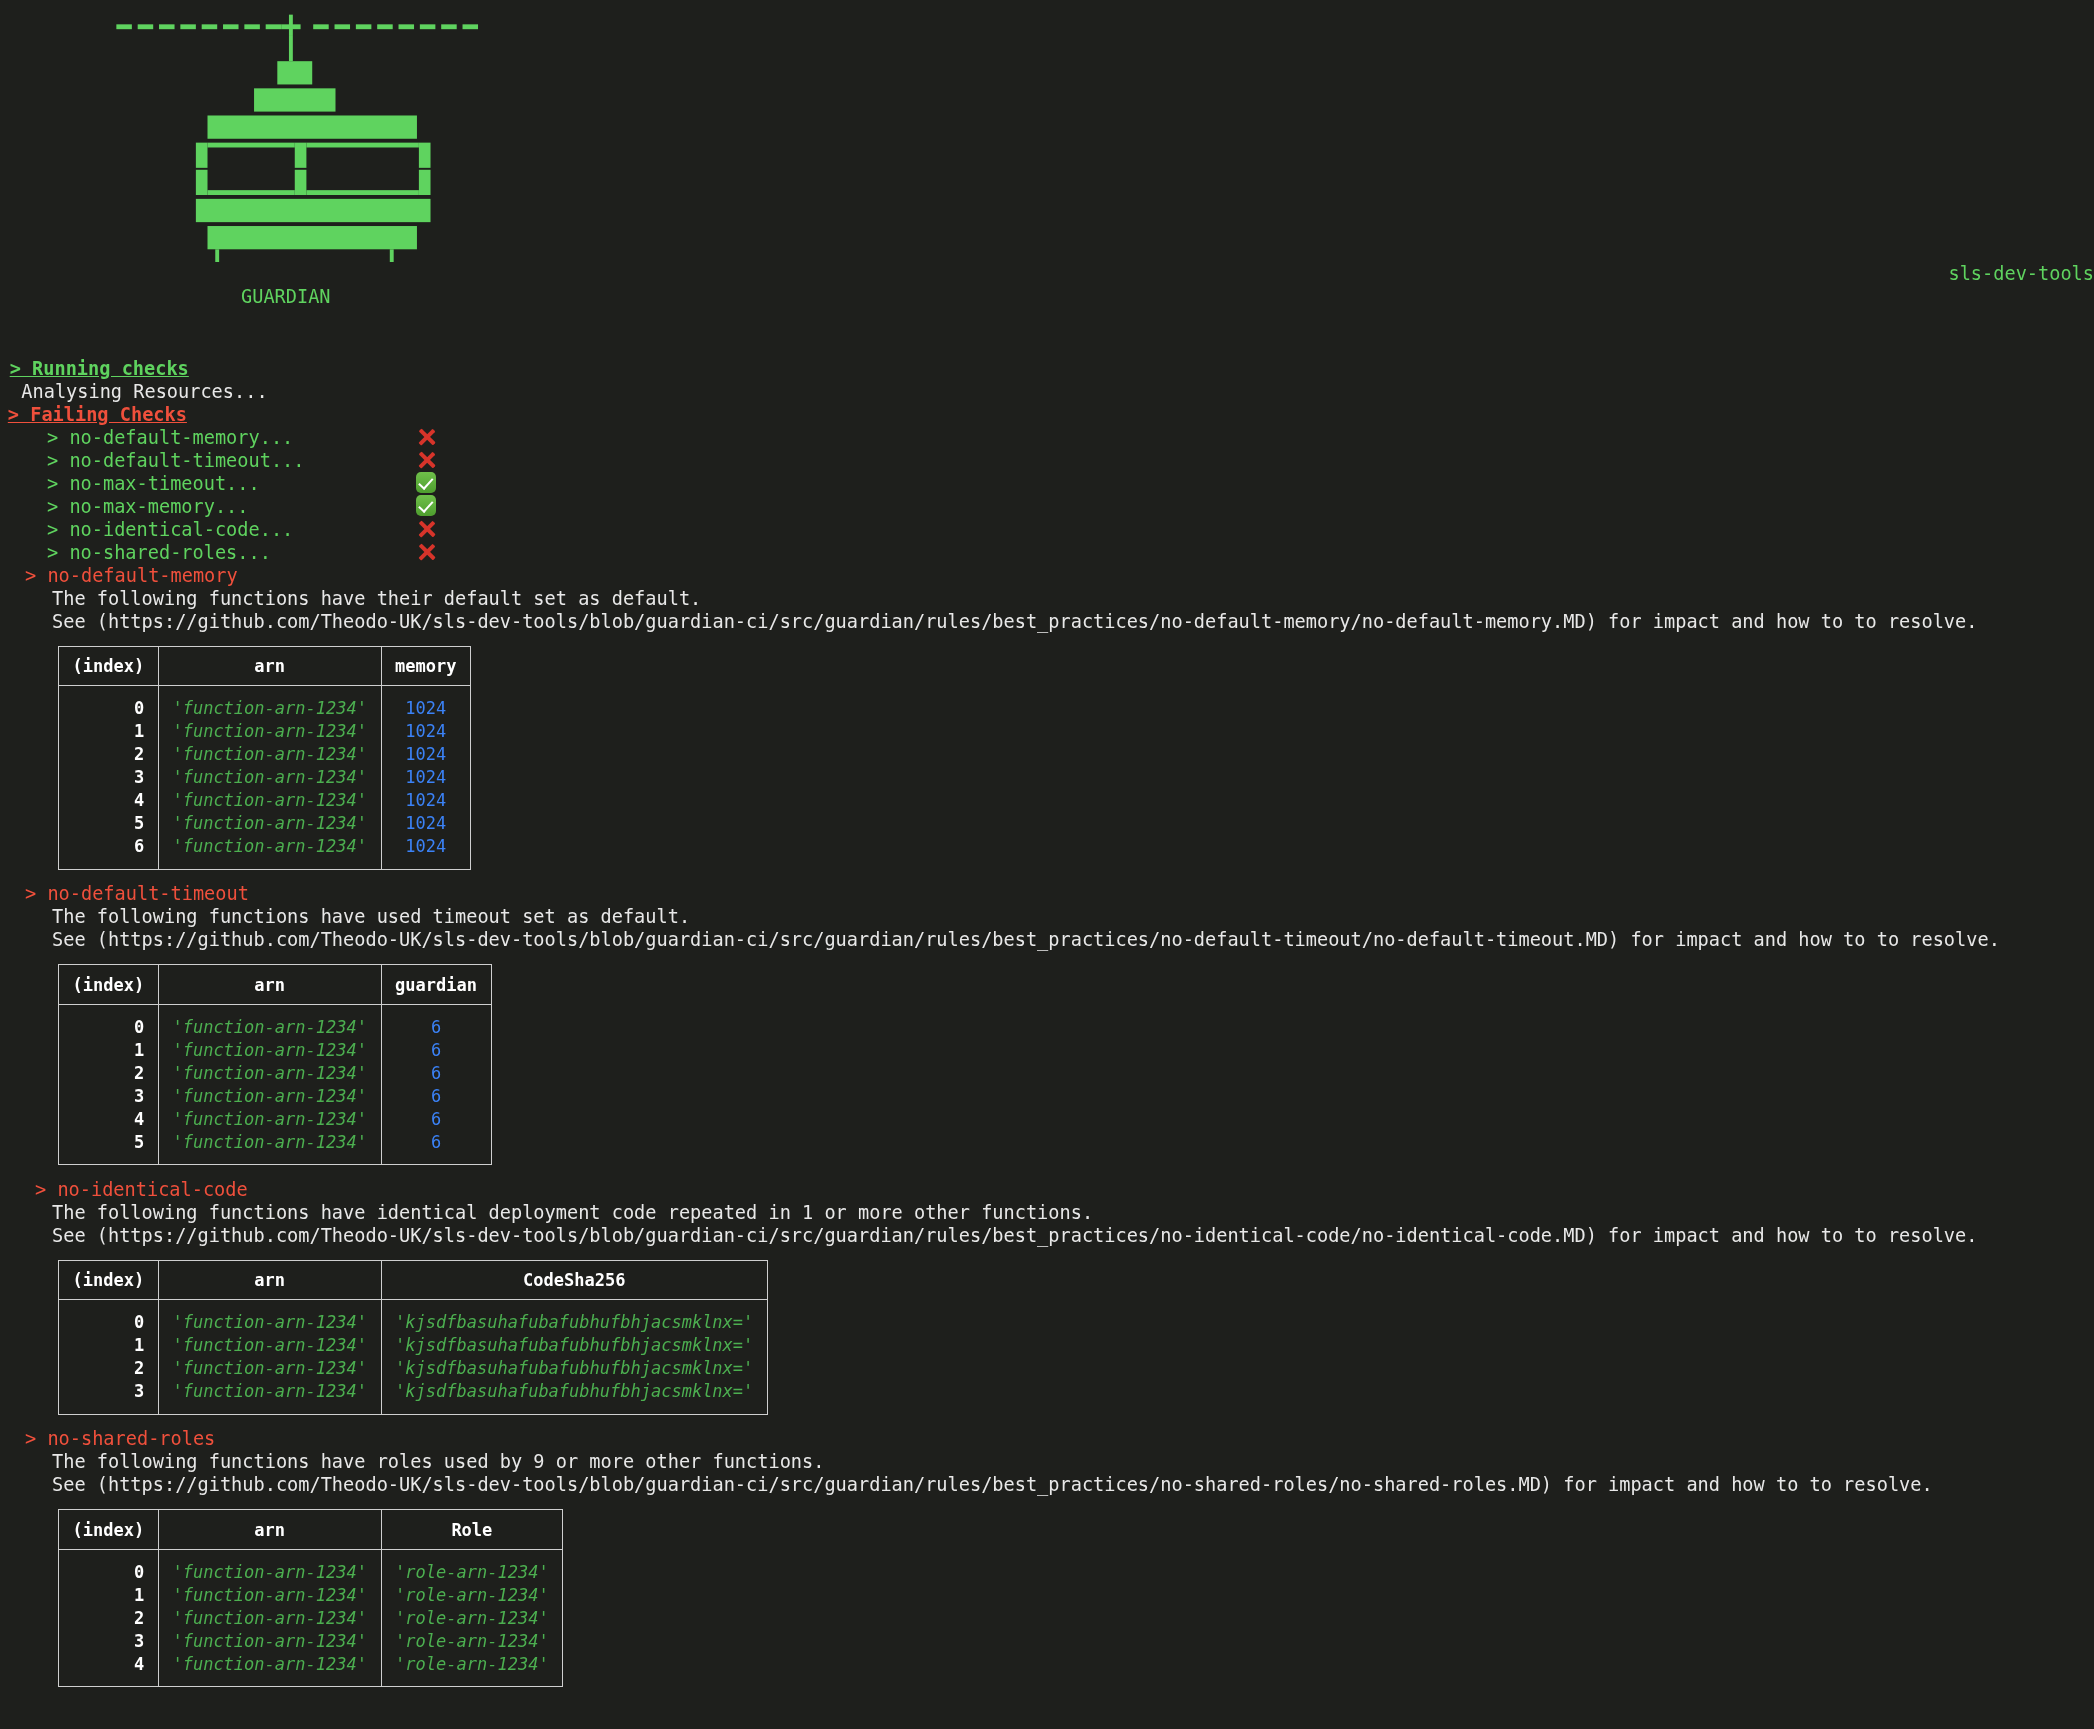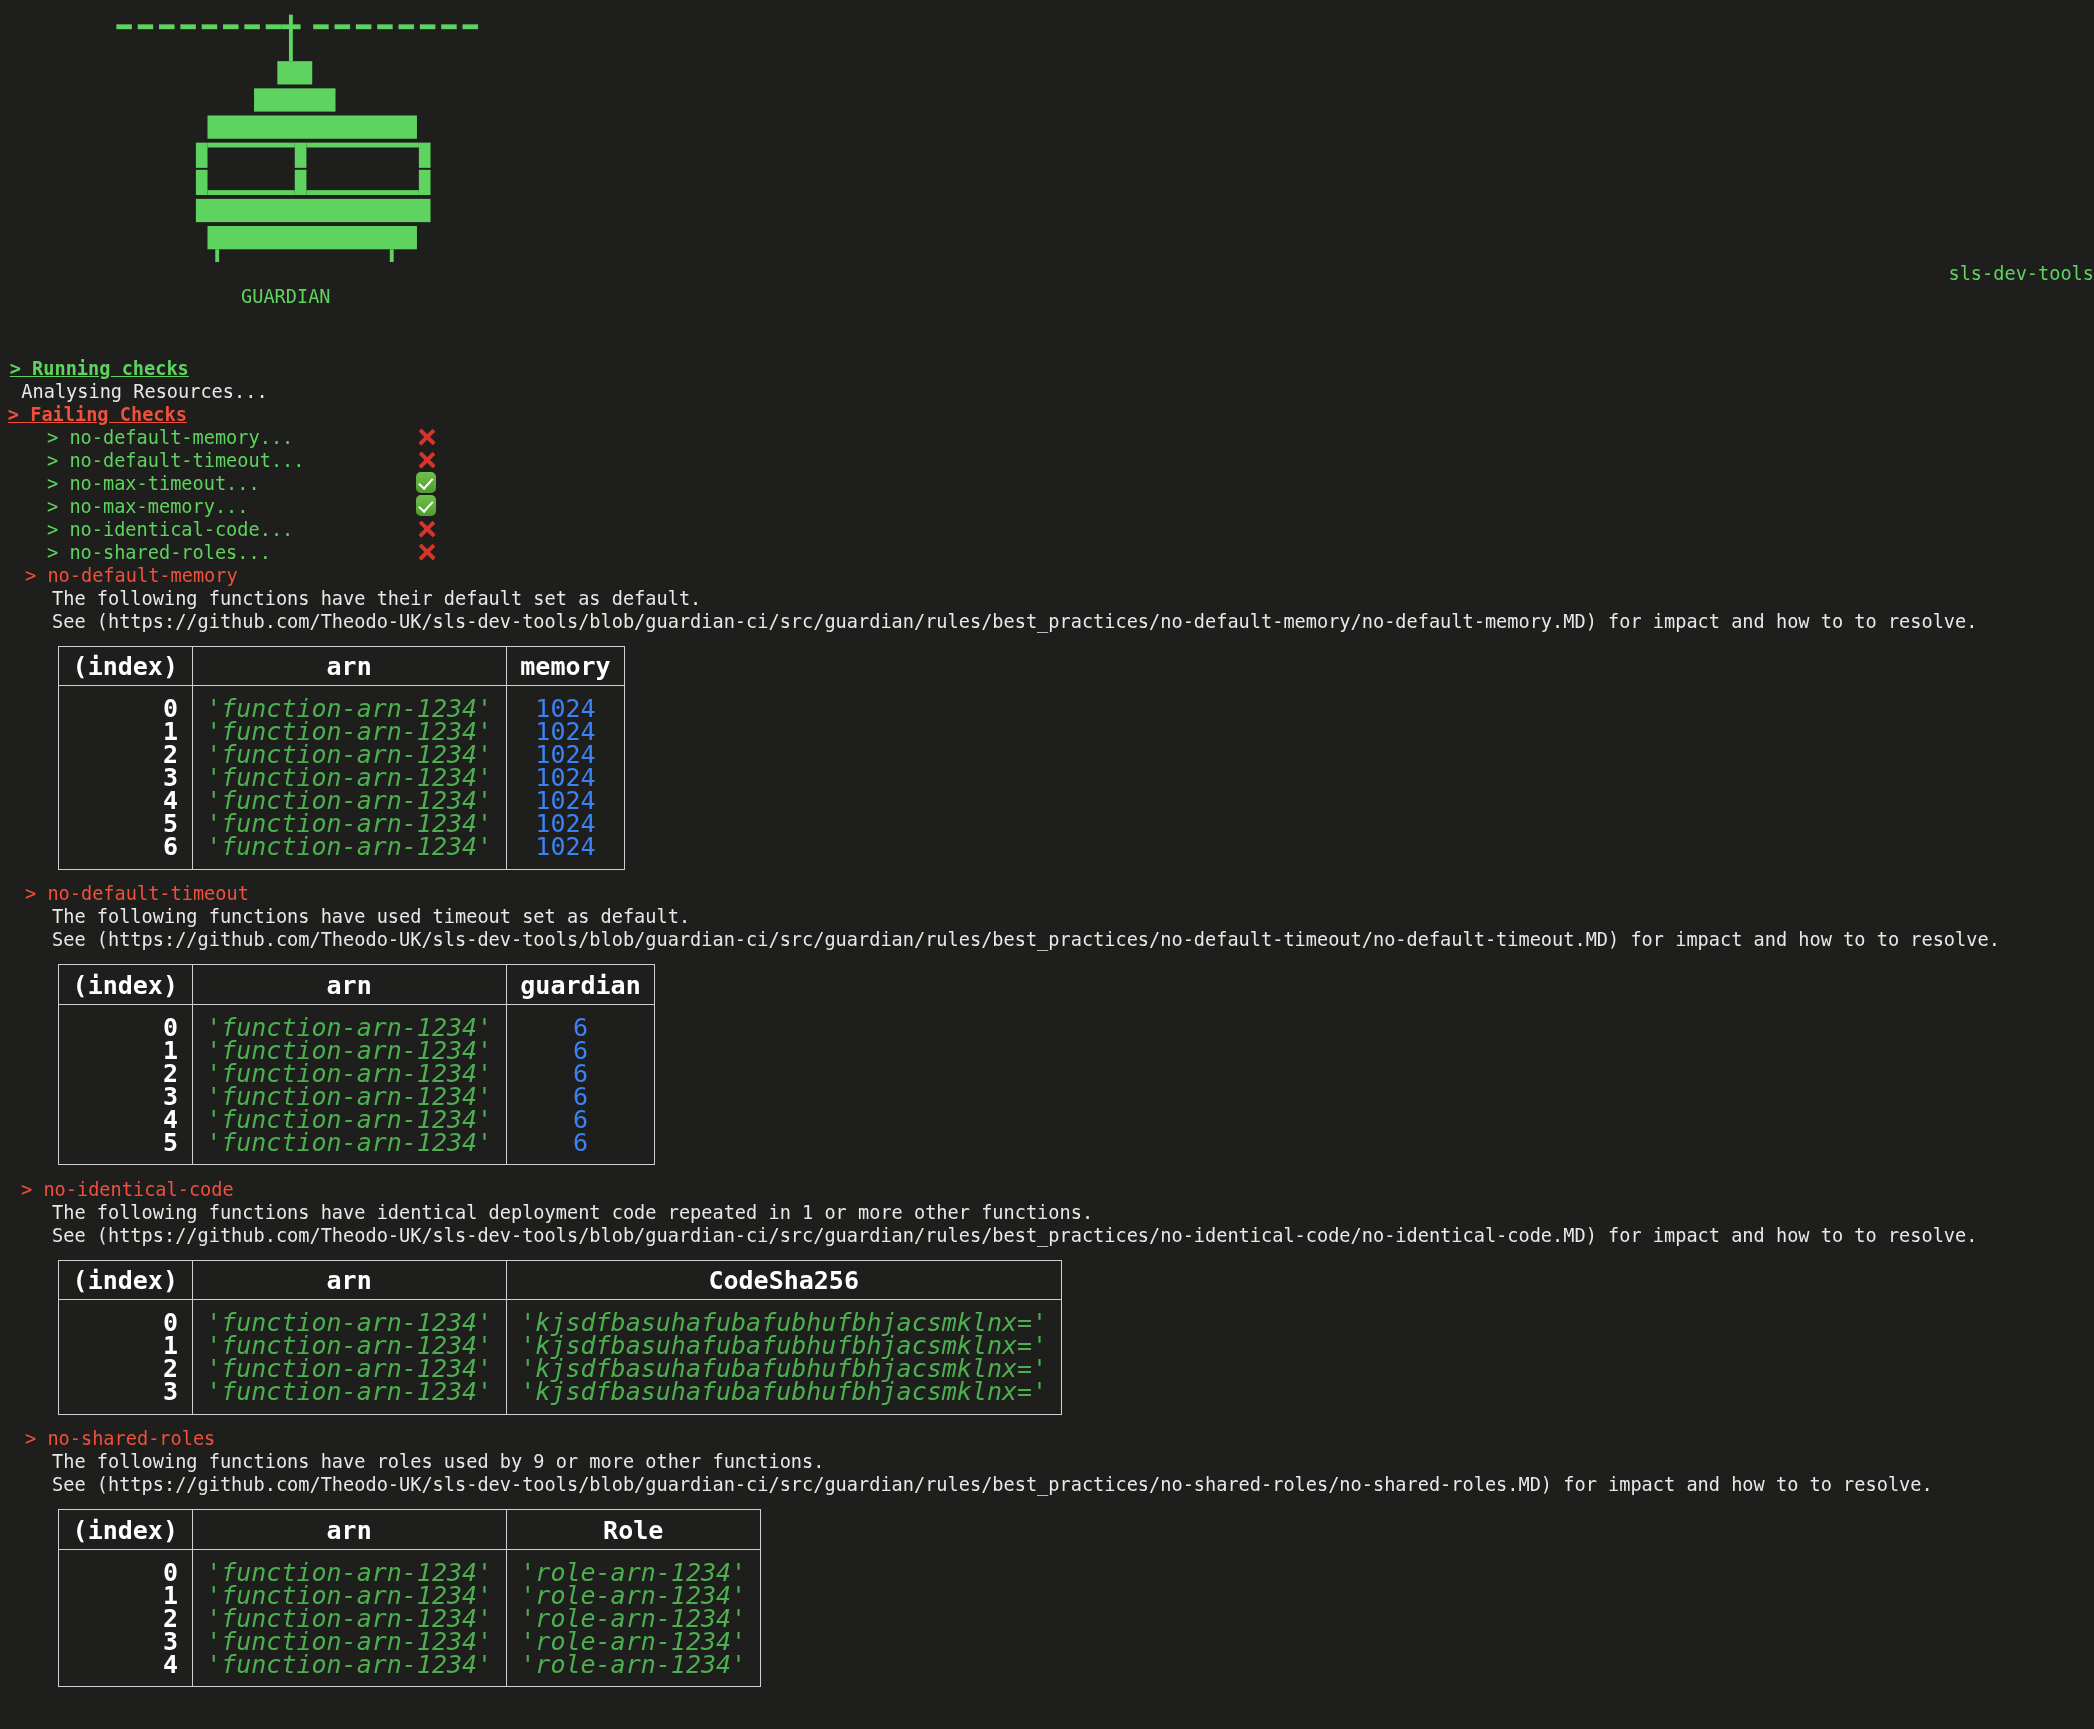--- a/index.html
+++ b/index.html
@@ -89,21 +89,21 @@
     border: solid #ffffff;
     border-width: 0 2.9px 2.9px 0;
     transform: rotate(42deg);
   }
 
   
   .tbl-wrap { padding-left: 58px; }
   table.cli {
     border-collapse: collapse;
     font-family: "DejaVu Sans Mono", "Liberation Mono", monospace;
-    font-size: 25px;
+    font-size: 17px;
     line-height: 23px;
     border: 1px solid #cfcfcf;
   }
   table.cli th, table.cli td {
     border-left: 1px solid #cfcfcf;
     border-right: 1px solid #cfcfcf;
     padding: 0 13.6px;
     white-space: pre;
   }
   table.cli thead th {
@@ -309,21 +309,21 @@
                 <td class="c-index">5</td>
                 <td class="c-str">'function-arn-1234'</td>
                 <td class="c-num">6</td>
               </tr>
             </tbody>
           </table>
         </div>
         <div class="gap-md"></div>
       </div>
       <div>
-        <div class="rule-name" style="padding-left: 21px;">&gt; no-identical-code</div>
+        <div class="rule-name" style="padding-left: 35px;">&gt; no-identical-code</div>
         <div class="plain" style="padding-left: 52px;">The following functions have identical deployment code repeated in 1 or more other functions.</div>
         <div class="plain" style="padding-left: 52px;">See (https://github.com/Theodo-UK/sls-dev-tools/blob/guardian-ci/src/guardian/rules/best_practices/no-identical-code/no-identical-code.MD) for impact and how to to resolve.</div>
         <div class="gap-md"></div>
         <div class="tbl-wrap">
           <table class="cli">
             <thead>
               <tr>
                 <th>(index)</th>
                 <th>arn</th>
                 <th>CodeSha256</th>

